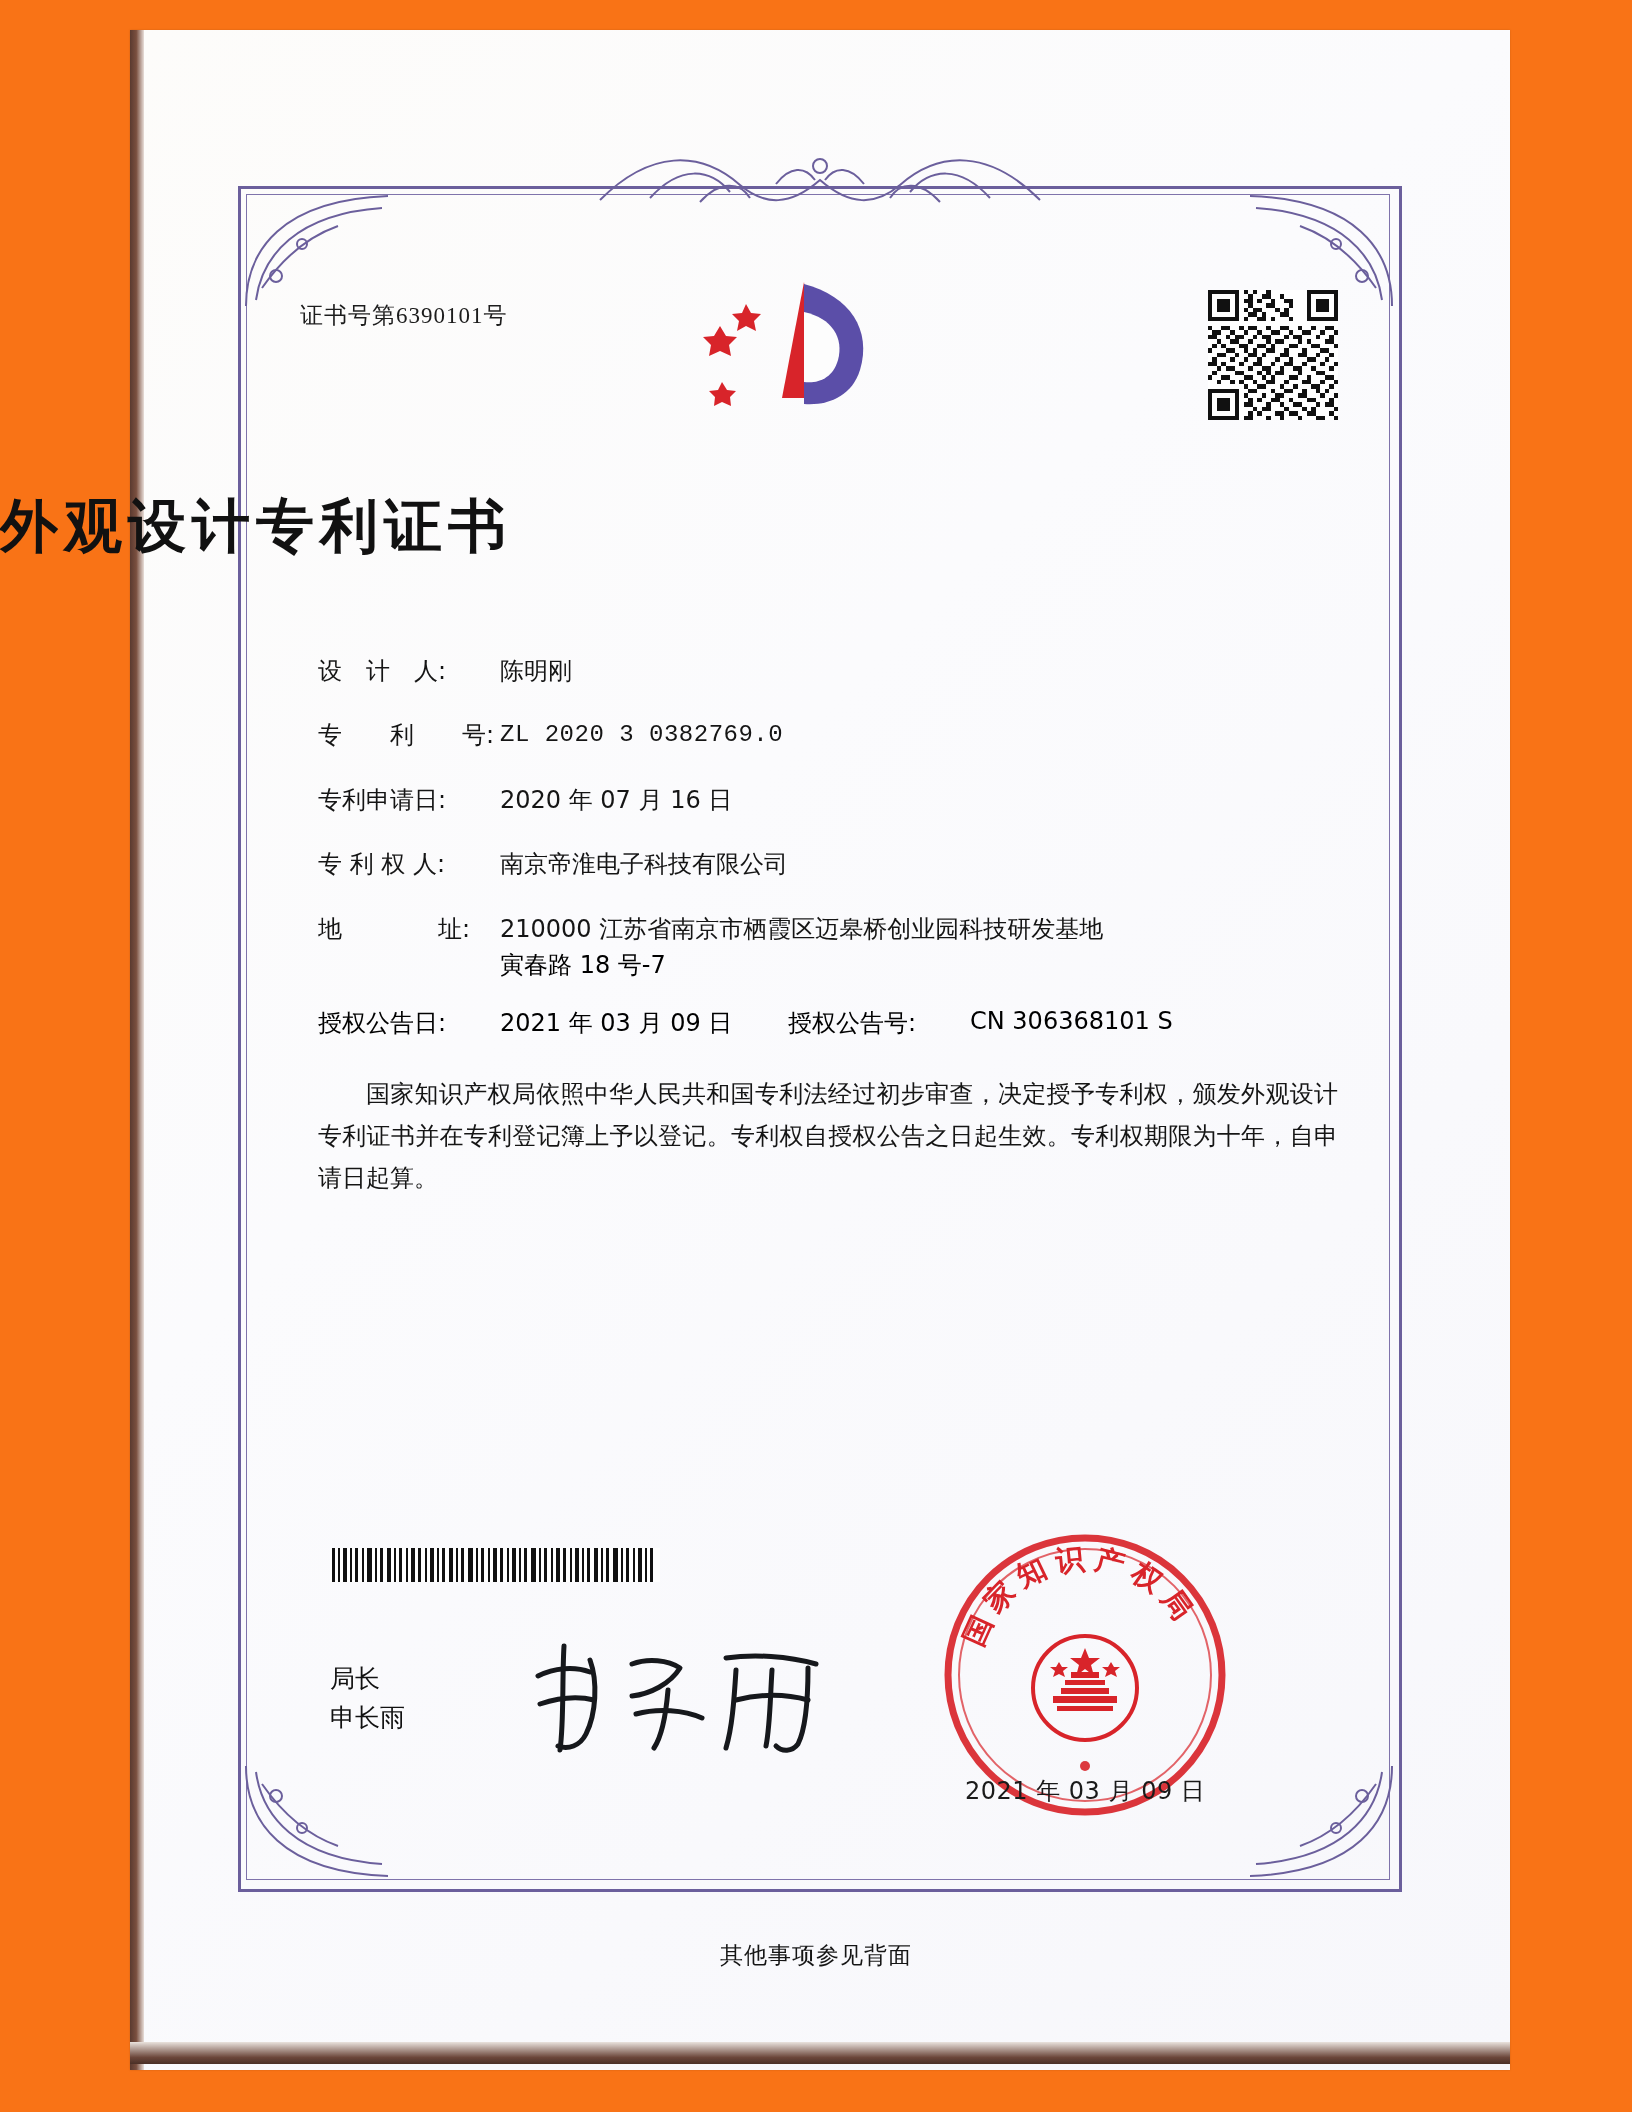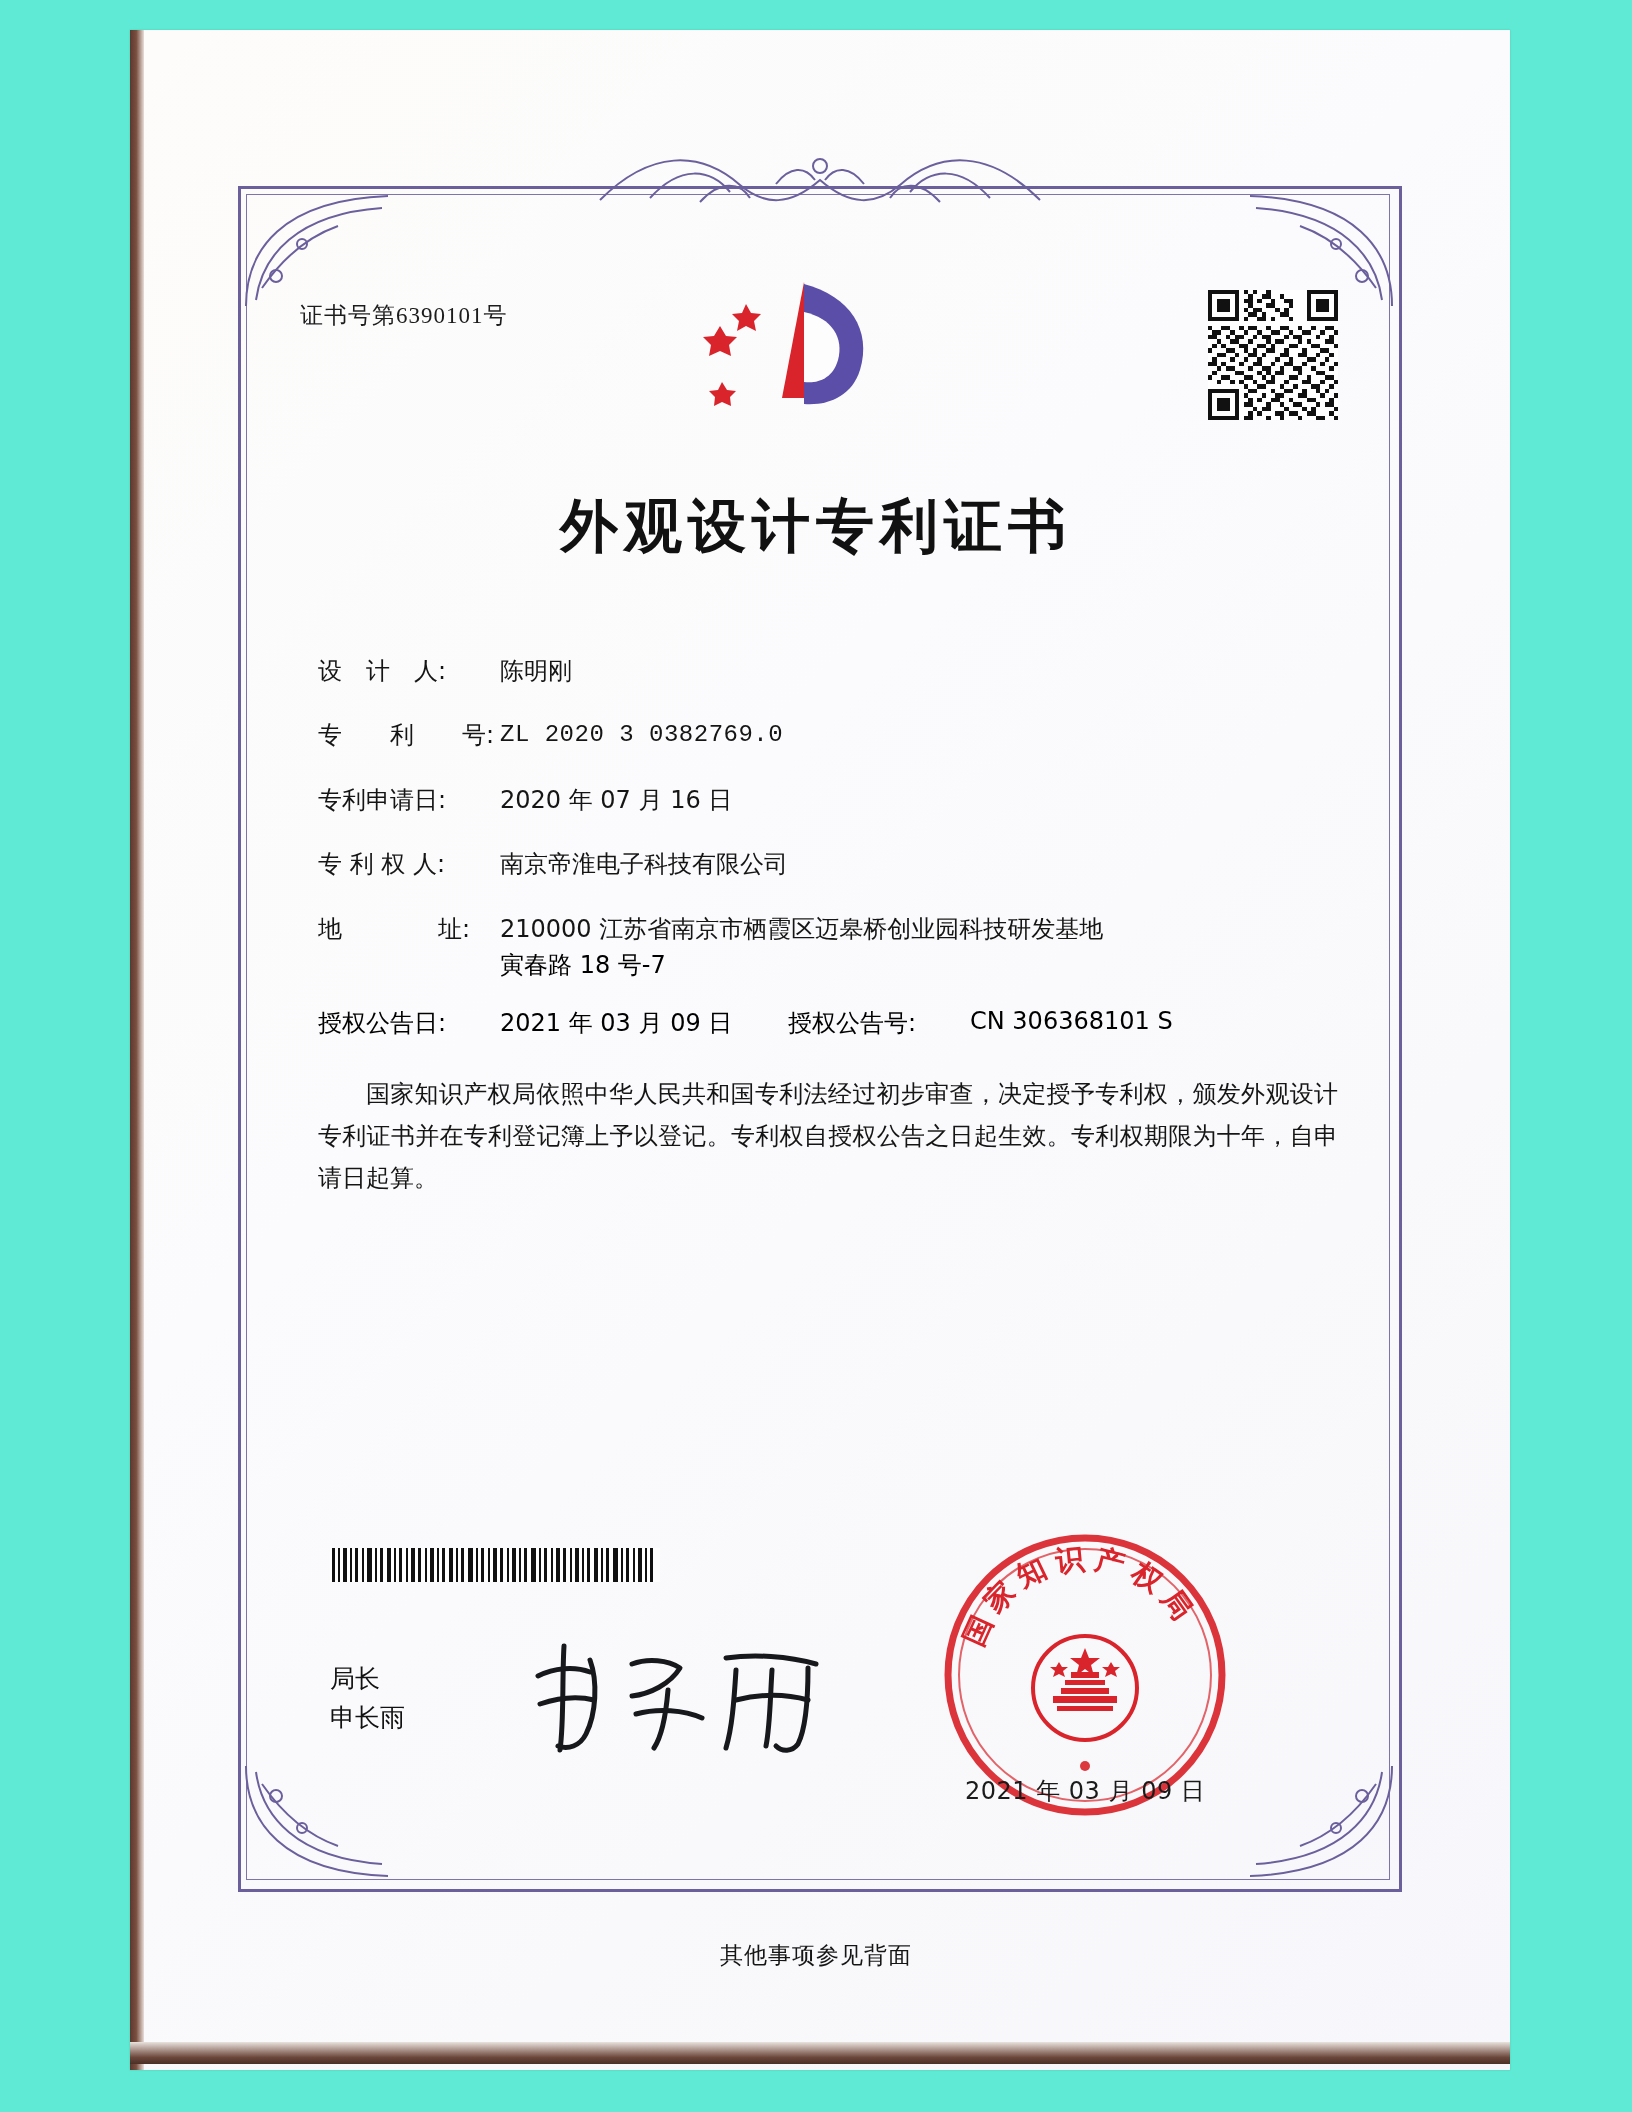--- a/index.html
+++ b/index.html
@@ -13,21 +13,21 @@
     font-family: "Liberation Serif", serif;
     position: relative;
     overflow: hidden;
   }
 
   
   #scan {
     position: absolute;
     left: 0; top: 0;
     width: 1632px; height: 2112px;
-    background: #5eead4;
+    background: #f97316;
   }
 
   
   #sheet {
     position: absolute;
     left: 130px;
     top: 30px;
     width: 1380px;
     height: 2040px;
     background: linear-gradient(135deg, #fdfcfa 0%, #fbfbfd 40%, #f7f7fb 100%);
@@ -99,21 +99,20 @@
     position: absolute;
     left: 1208px; top: 290px;
     width: 130px; height: 130px;
   }
   .qr svg { width: 100%; height: 100%; display: block; }
 
   .doc-title {
     position: absolute;
     left: 0; top: 488px;
     width: 1632px;
-    text-align: center;
     font-size: 58px;
     font-weight: bold;
     letter-spacing: 6px;
     color: #111;
     font-family: Liberation Mono, monospace;
   }
 
   
   .fields {
     position: absolute;

